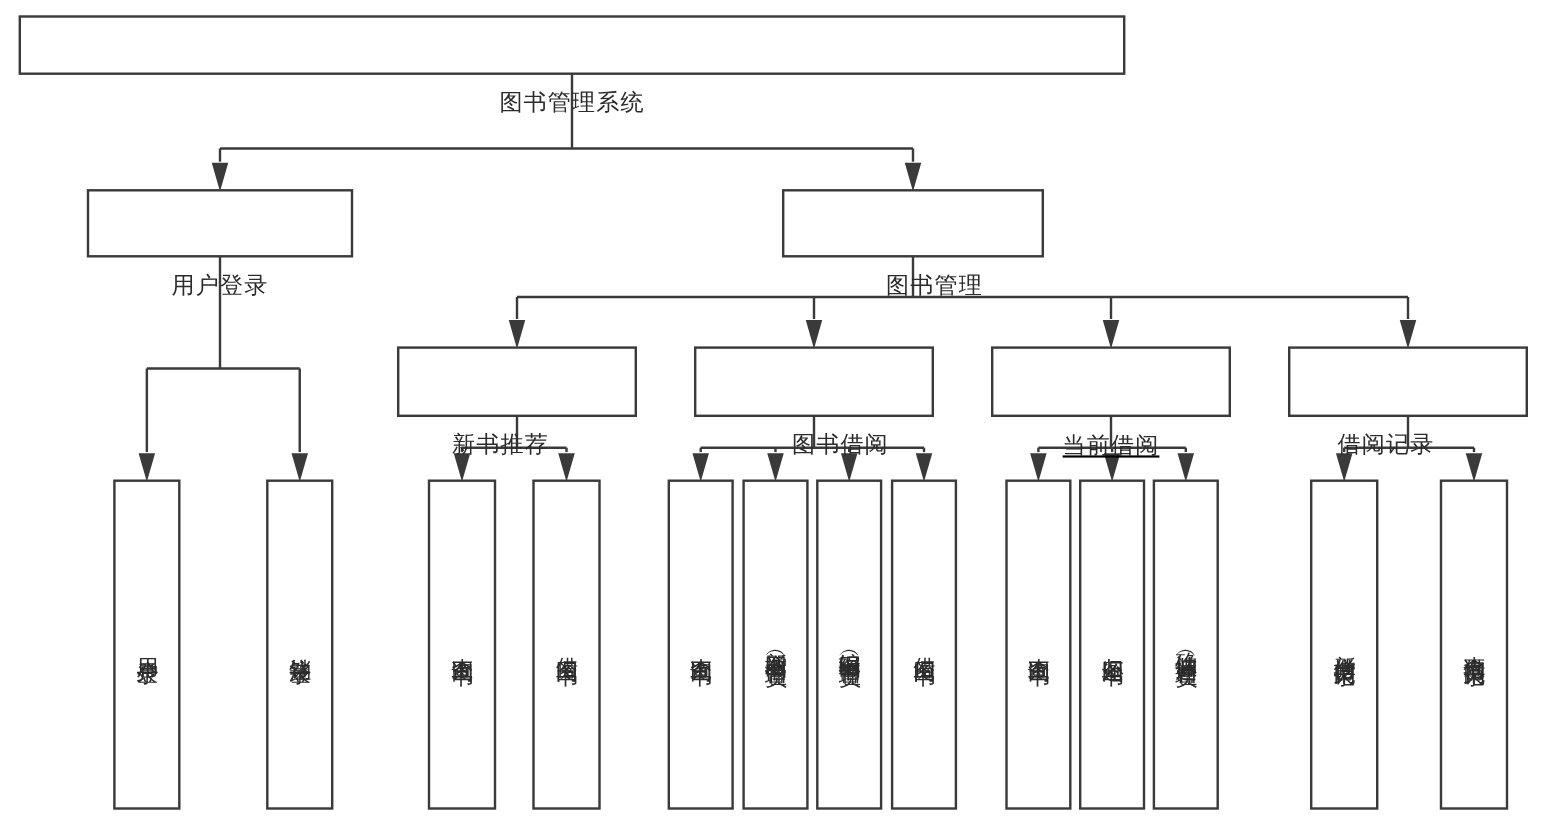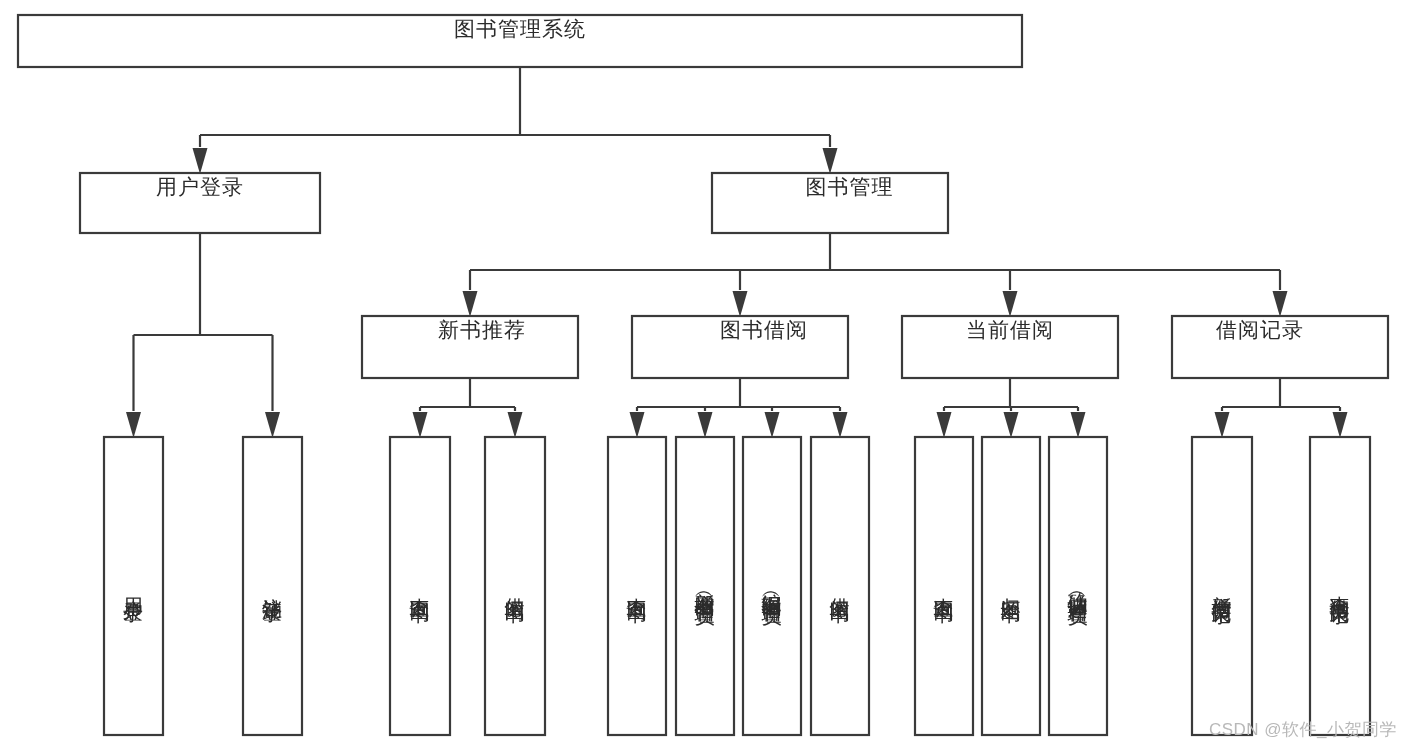--- a/index.html
+++ b/index.html
@@ -56,23 +56,24 @@
     letter-spacing: 2px;
     font-size: 20px;
     line-height: 1;
     color: #2b2b2b;
     font-family: "Liberation Sans", "DejaVu Sans", sans-serif;
     white-space: nowrap;
   }
   .horizontal-label-holder {
     position: absolute;
     display: flex;
-    align-items: flex-start;
+    align-items: flex-end;
     justify-content: center;
     pointer-events: none;
+    margin-top: 40px;
   }
   .horizontal-text {
     font-size: 21px;
     color: #2b2b2b;
     letter-spacing: 1px;
     white-space: nowrap;
     font-family: "Liberation Sans", "DejaVu Sans", sans-serif;
   }
   .watermark {
     position: absolute;
@@ -171,27 +172,27 @@
   <div id="labels-layer">
       <div class="horizontal-label-holder" style="left: 18px; top: 15px; width: 1004px; height: 52px;">
         <span class="horizontal-text">图书管理系统</span>
       </div>
       <div class="horizontal-label-holder" style="left: 80px; top: 173px; width: 240px; height: 60px;">
         <span class="horizontal-text">用户登录</span>
       </div>
       <div class="horizontal-label-holder" style="left: 712px; top: 173px; width: 275px; height: 60px;">
         <span class="horizontal-text">图书管理</span>
       </div>
-      <div class="horizontal-label-holder" style="left: 374px; top: 316px; width: 216px; height: 62px;">
+      <div class="horizontal-label-holder" style="left: 347px; top: 316px; width: 216px; height: 62px;">
         <span class="horizontal-text">新书推荐</span>
       </div>
       <div class="horizontal-label-holder" style="left: 632px; top: 316px; width: 216px; height: 62px; padding-left: 24px;">
         <span class="horizontal-text">图书借阅</span>
       </div>
-      <div class="horizontal-label-holder" style="left: 902px; top: 316px; width: 216px; height: 63px;">
+      <div class="horizontal-label-holder" style="left: 902px; top: 316px; width: 216px; height: 63px; text-decoration: underline;">
         <span class="horizontal-text">当前借阅</span>
       </div>
       <div class="horizontal-label-holder" style="left: 1172px; top: 316px; width: 176px; height: 62px;">
         <span class="horizontal-text">借阅记录</span>
       </div>
       <div class="vertical-label-holder" style="left: 104px; top: 437px; width: 59px; height: 298px;">
         <span class="vertical-text">用户登录</span>
       </div>
       <div class="vertical-label-holder" style="left: 243px; top: 437px; width: 59px; height: 298px;">
         <span class="vertical-text">注销登录</span>
@@ -223,14 +224,13 @@
       <div class="vertical-label-holder" style="left: 1049px; top: 437px; width: 58px; height: 298px;">
         <span class="vertical-text">确认归还（管理员）</span>
       </div>
       <div class="vertical-label-holder" style="left: 1192px; top: 437px; width: 60px; height: 298px;">
         <span class="vertical-text">新增借阅记录</span>
       </div>
       <div class="vertical-label-holder" style="left: 1310px; top: 437px; width: 60px; height: 298px;">
         <span class="vertical-text">查询借阅记录</span>
       </div>
     </div>
-  <div class="watermark">CSDN @软件_小贺同学</div>
 </div>
 
 </body></html>

